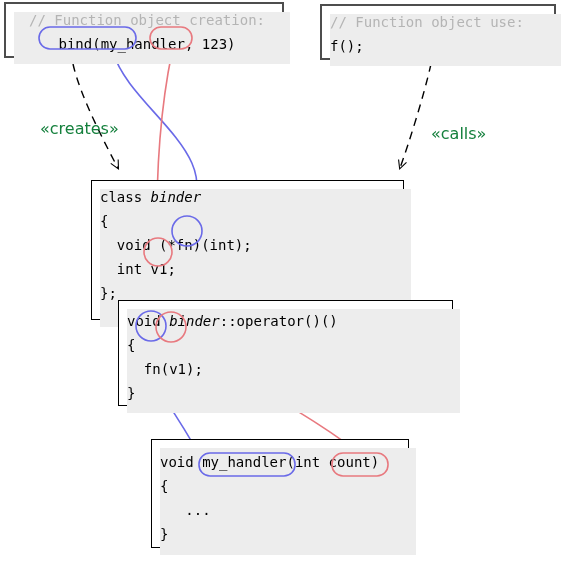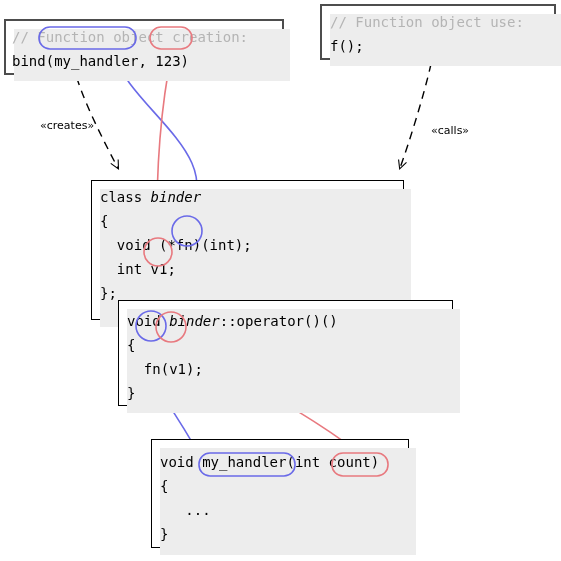--- a/index.html
+++ b/index.html
@@ -31,34 +31,34 @@
 
   
   .box-top{border:2px solid #4d4d4d;}
   
   .box-struct{border:1.5px solid #000000;}
 
   .comment{color:#b4b4b4;}
   .ital{font-style:italic;}
 
   
-  #box-bind{left:4px;top:19px;width:280px;height:56px;padding:4px 0 0 6px;}
+  #box-bind{left:4px;top:2px;width:280px;height:56px;padding:4px 0 0 6px;text-align:center;}
   #box-use{left:320px;top:4px;width:236px;height:56px;padding:4px 0 0 8px;}
   #box-class{left:91px;top:180px;width:313px;height:140px;padding:4px 0 0 8px;}
   #box-operator{left:118px;top:264px;width:335px;height:106px;padding:8px 0 0 8px;z-index:4;margin-top:36px;}
   #box-handler{left:151px;top:439px;width:258px;height:109px;padding:10px 0 0 8px;}
 
   
   #wires{position:absolute;left:0;top:0;width:561px;height:561px;z-index:6;pointer-events:none;}
   #wires-under{position:absolute;left:0;top:0;width:561px;height:561px;z-index:2;pointer-events:none;}
 
   .lbl{
     position:absolute;
     font-family:"DejaVu Sans","Liberation Sans",sans-serif;
-    font-size:11px;color:#000000;z-index:7;white-space:nowrap;
+    font-size:16px;color:#15803d;z-index:7;white-space:nowrap;
   }
   #lbl-creates{left:40px;top:119px;}
   #lbl-calls{left:408px;top:124px;margin-left:23px;}
 </style>
 </head>
 <body>
 
 <div id="stage">
 
   <svg id="wires-under" viewBox="0 0 561 561" xmlns="http://www.w3.org/2000/svg">

